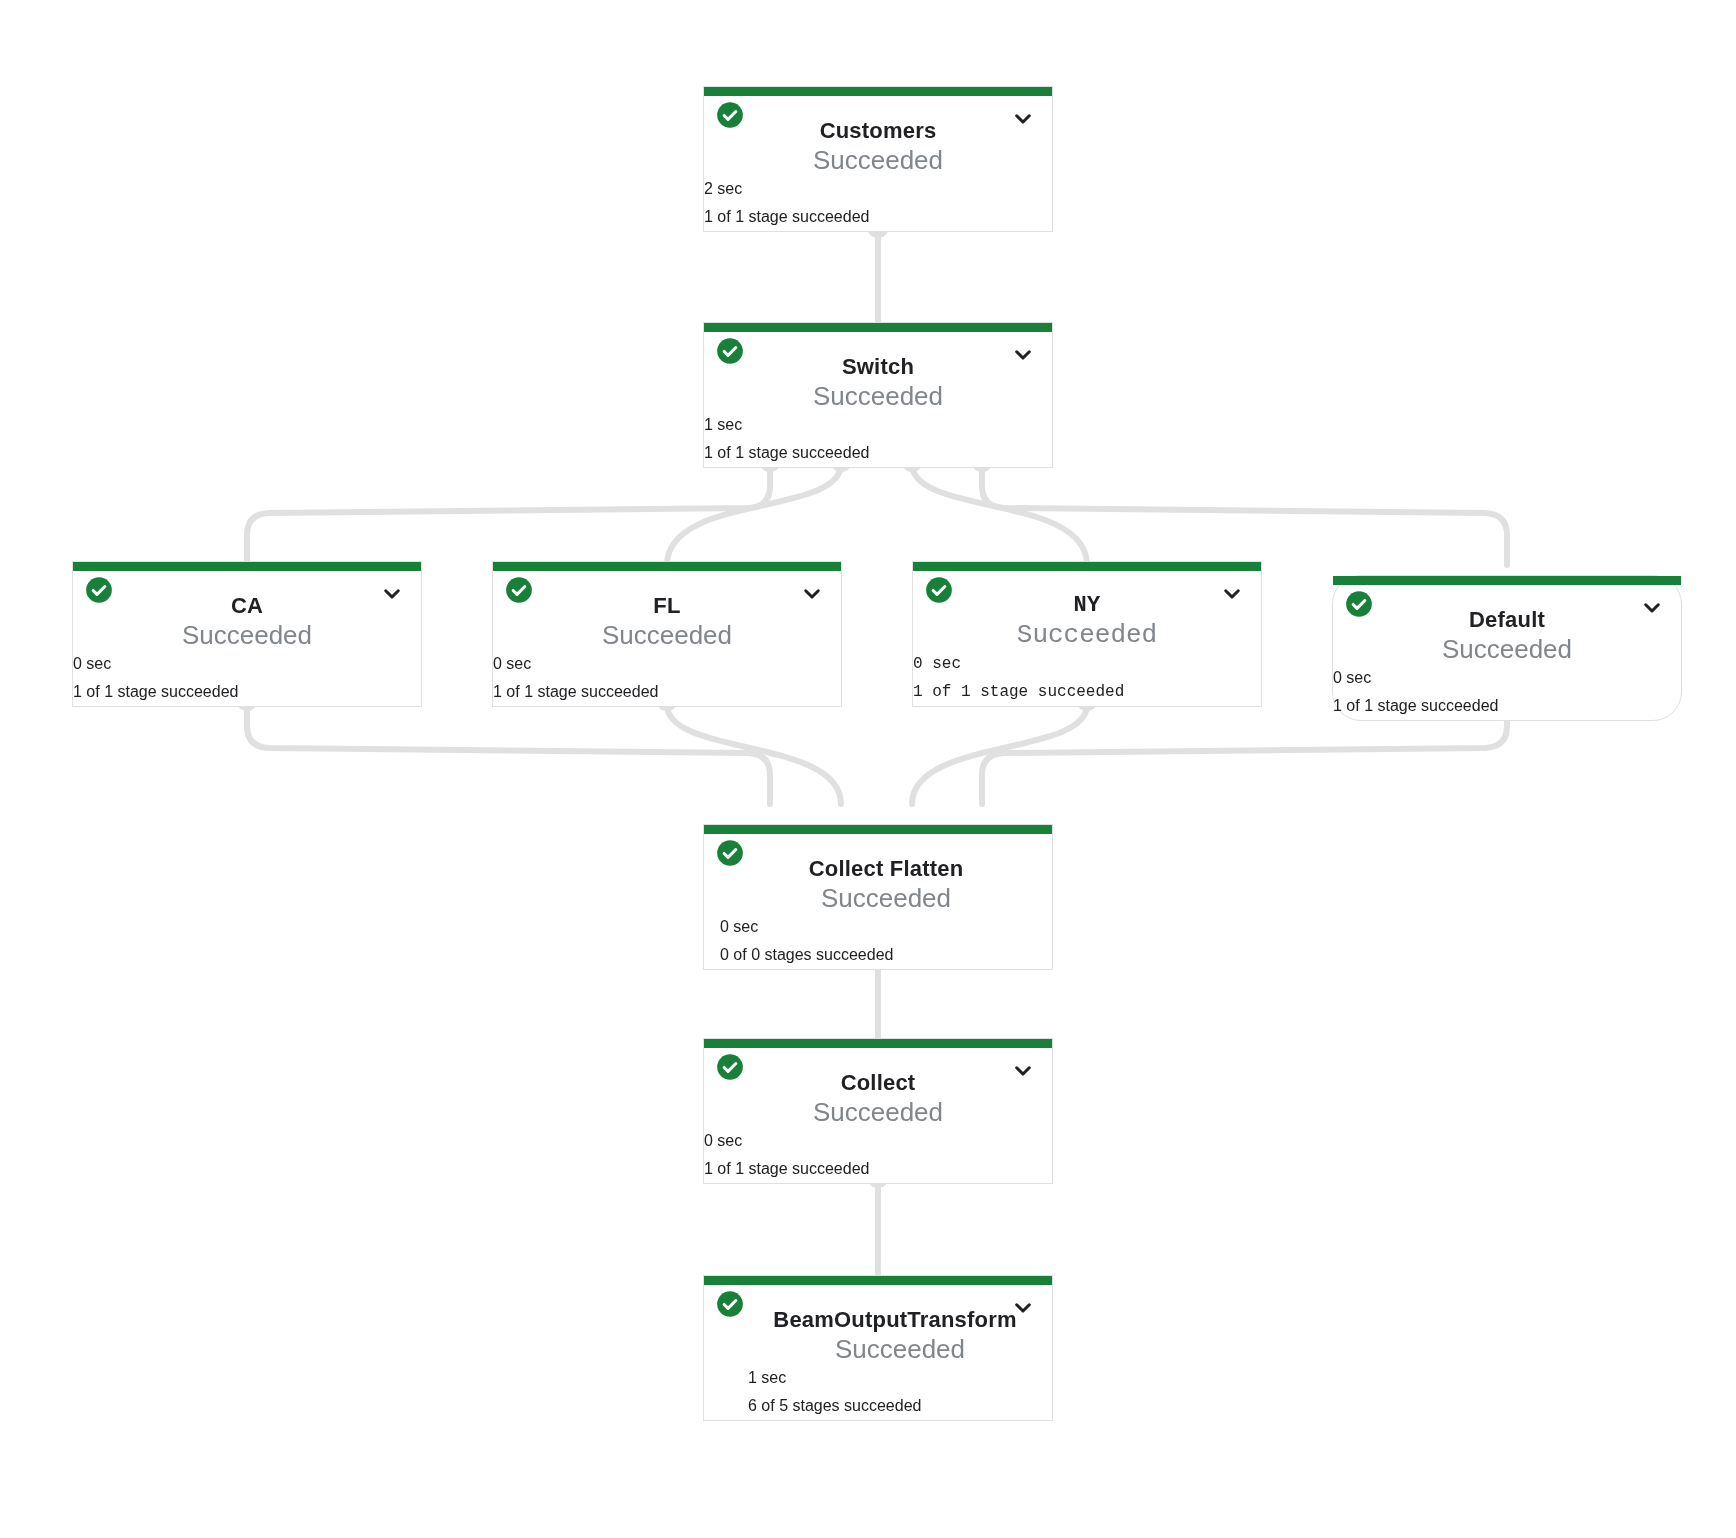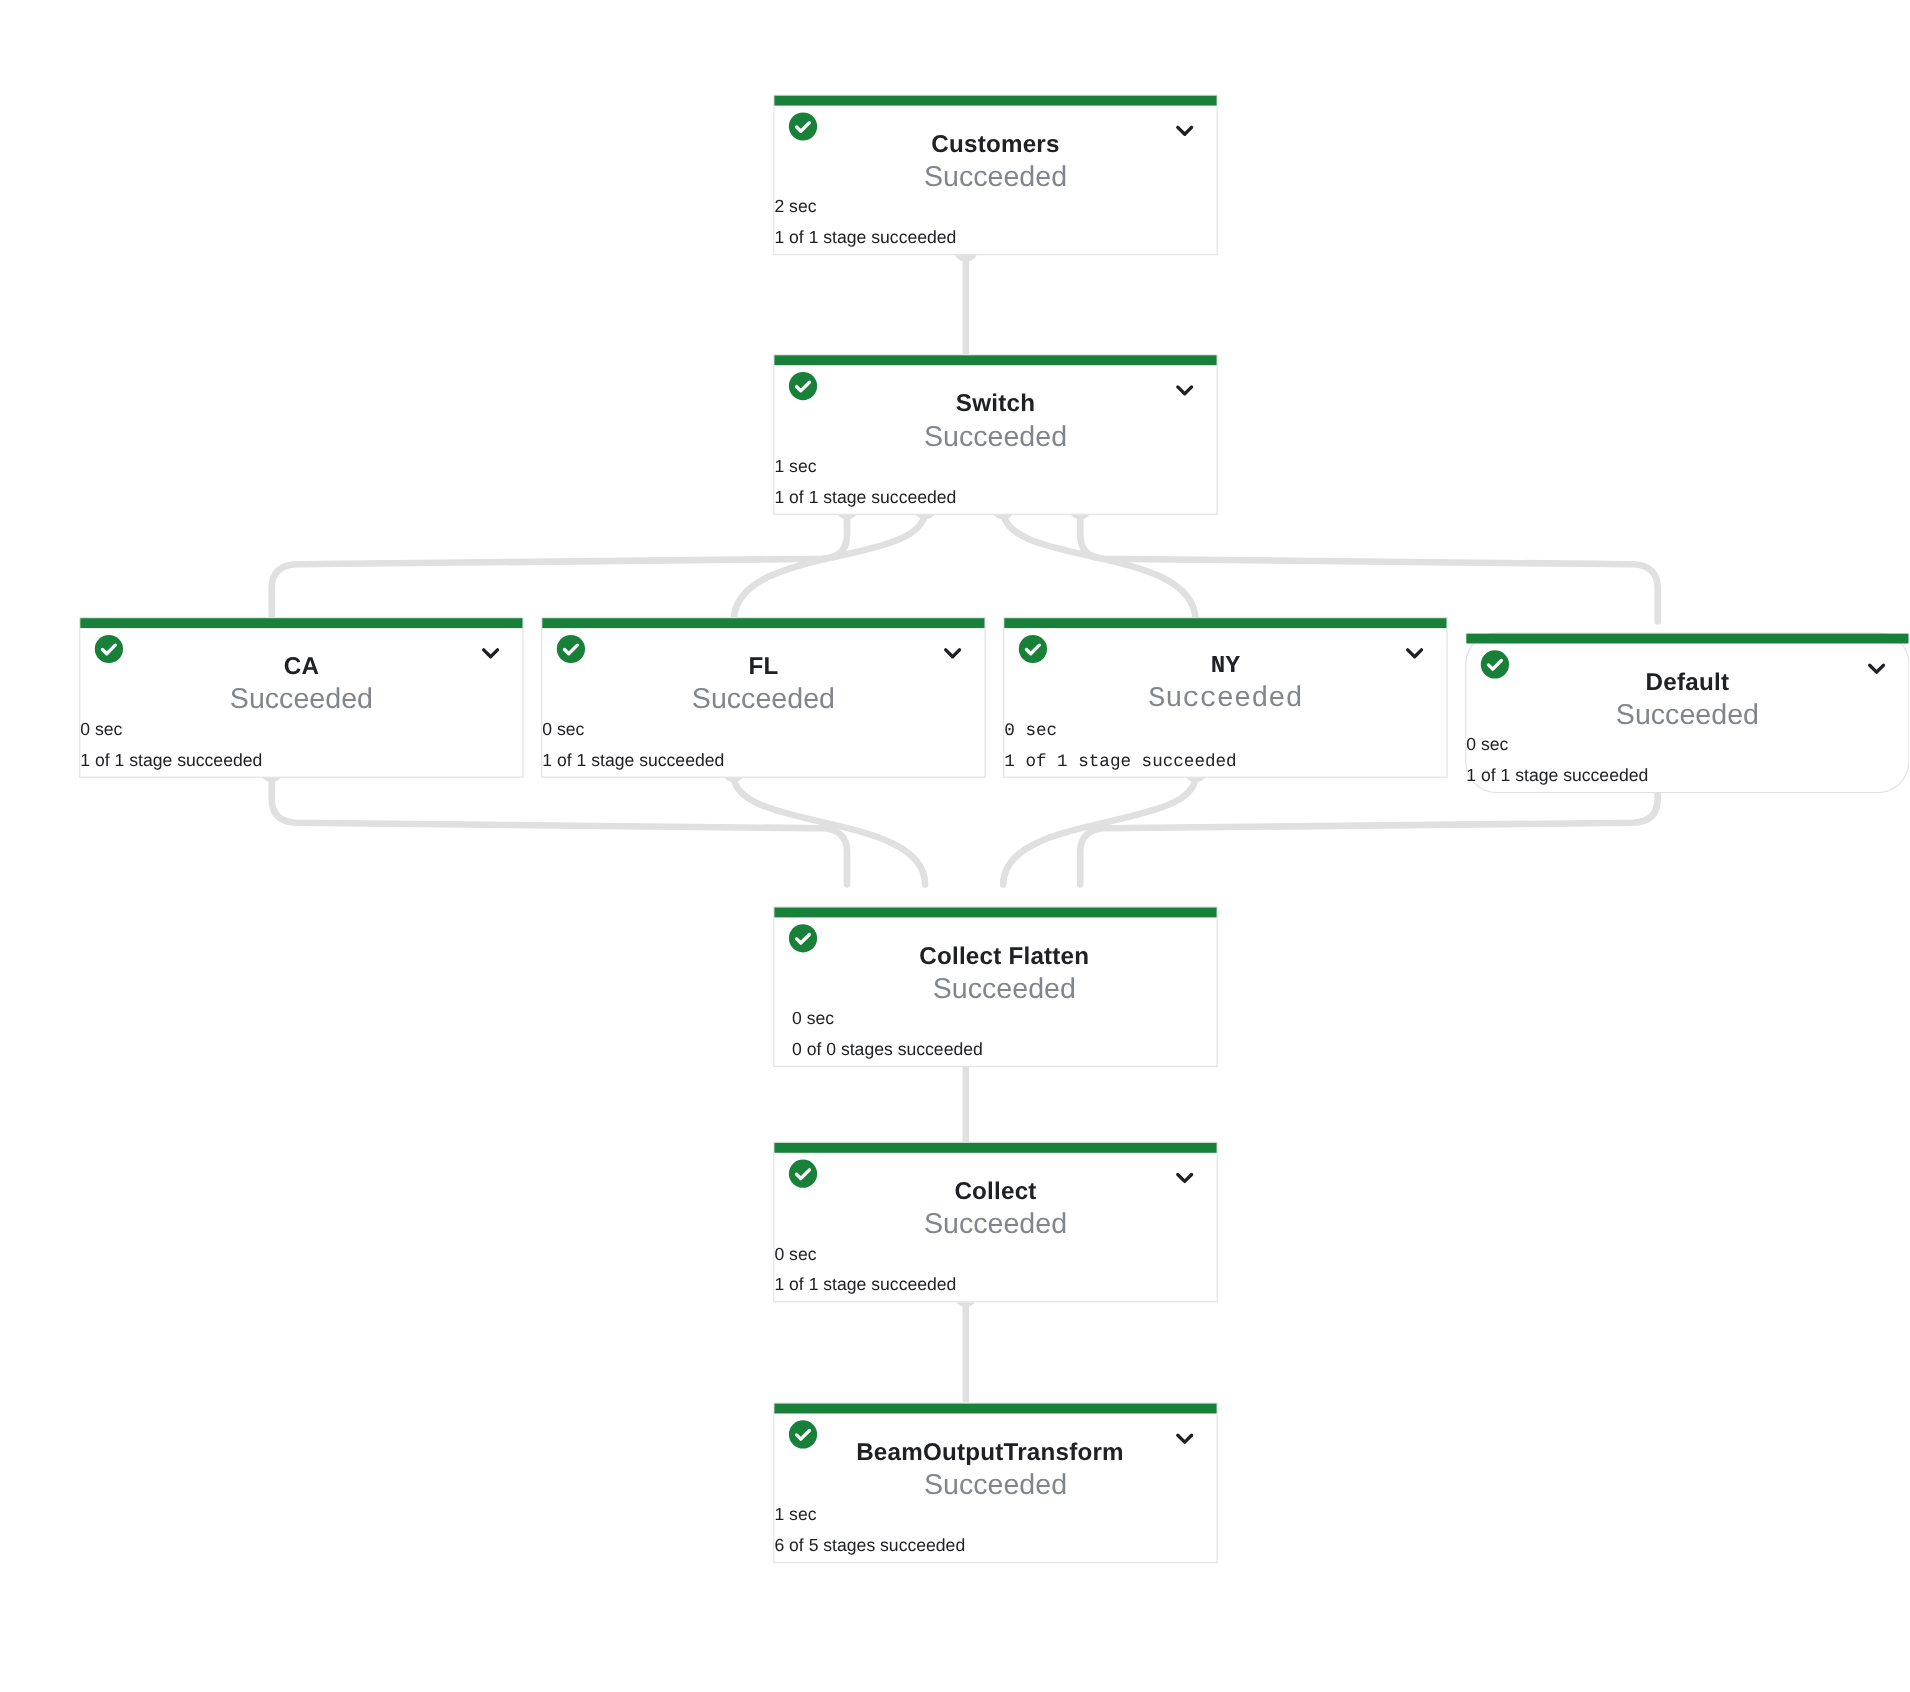--- a/index.html
+++ b/index.html
@@ -15,21 +15,21 @@
     background: #ffffff;
     overflow: hidden;
   }
   svg.edges {
     position: absolute;
     left: 0; top: 0;
     z-index: 0;
   }
   .node {
     position: absolute;
-    width: 404px;
+    width: 350px;
     height: 146px;
     background: #ffffff;
     border: 1px solid #e0e0e0;
     box-sizing: border-box;
     z-index: 1;
     cursor: pointer;
   }
   .statusbar {
     position: absolute;
     top: 0; left: 0; right: 0;
@@ -79,21 +79,21 @@
   }
   
   .pos-customers        { left: 703px; top: 86px;  }
   .pos-switch           { left: 703px; top: 322px; }
   .pos-ca               { left: 72px;   top: 561px; }
   .pos-fl               { left: 492px;  top: 561px; }
   .pos-ny               { left: 912px;  top: 561px; font-family: Liberation Mono, monospace; }
   .pos-default          { left: 1332px; top: 575px; border-radius: 29px; }
   .pos-collect-flatten  { left: 703px; top: 824px; padding-left: 16px; }
   .pos-collect          { left: 703px; top: 1038px; }
-  .pos-beam             { left: 703px; top: 1275px; }
+  .pos-beam             { left: 703px; top: 1275px; padding-left: 44px; }
 </style>
 </head>
 <body>
 
 <div class="canvas">
 
   <svg class="edges" width="1736" height="1538" viewBox="0 0 1736 1538">
     <g fill="none" stroke="#e0e0e0" stroke-width="6" stroke-linecap="round" stroke-linejoin="round">
       <path d="M878,230 L878,326"></path>
       <path d="M770,464 L770,486 Q770,507 748,508 L269,513 Q247,514 247,535 L247,565"></path>

